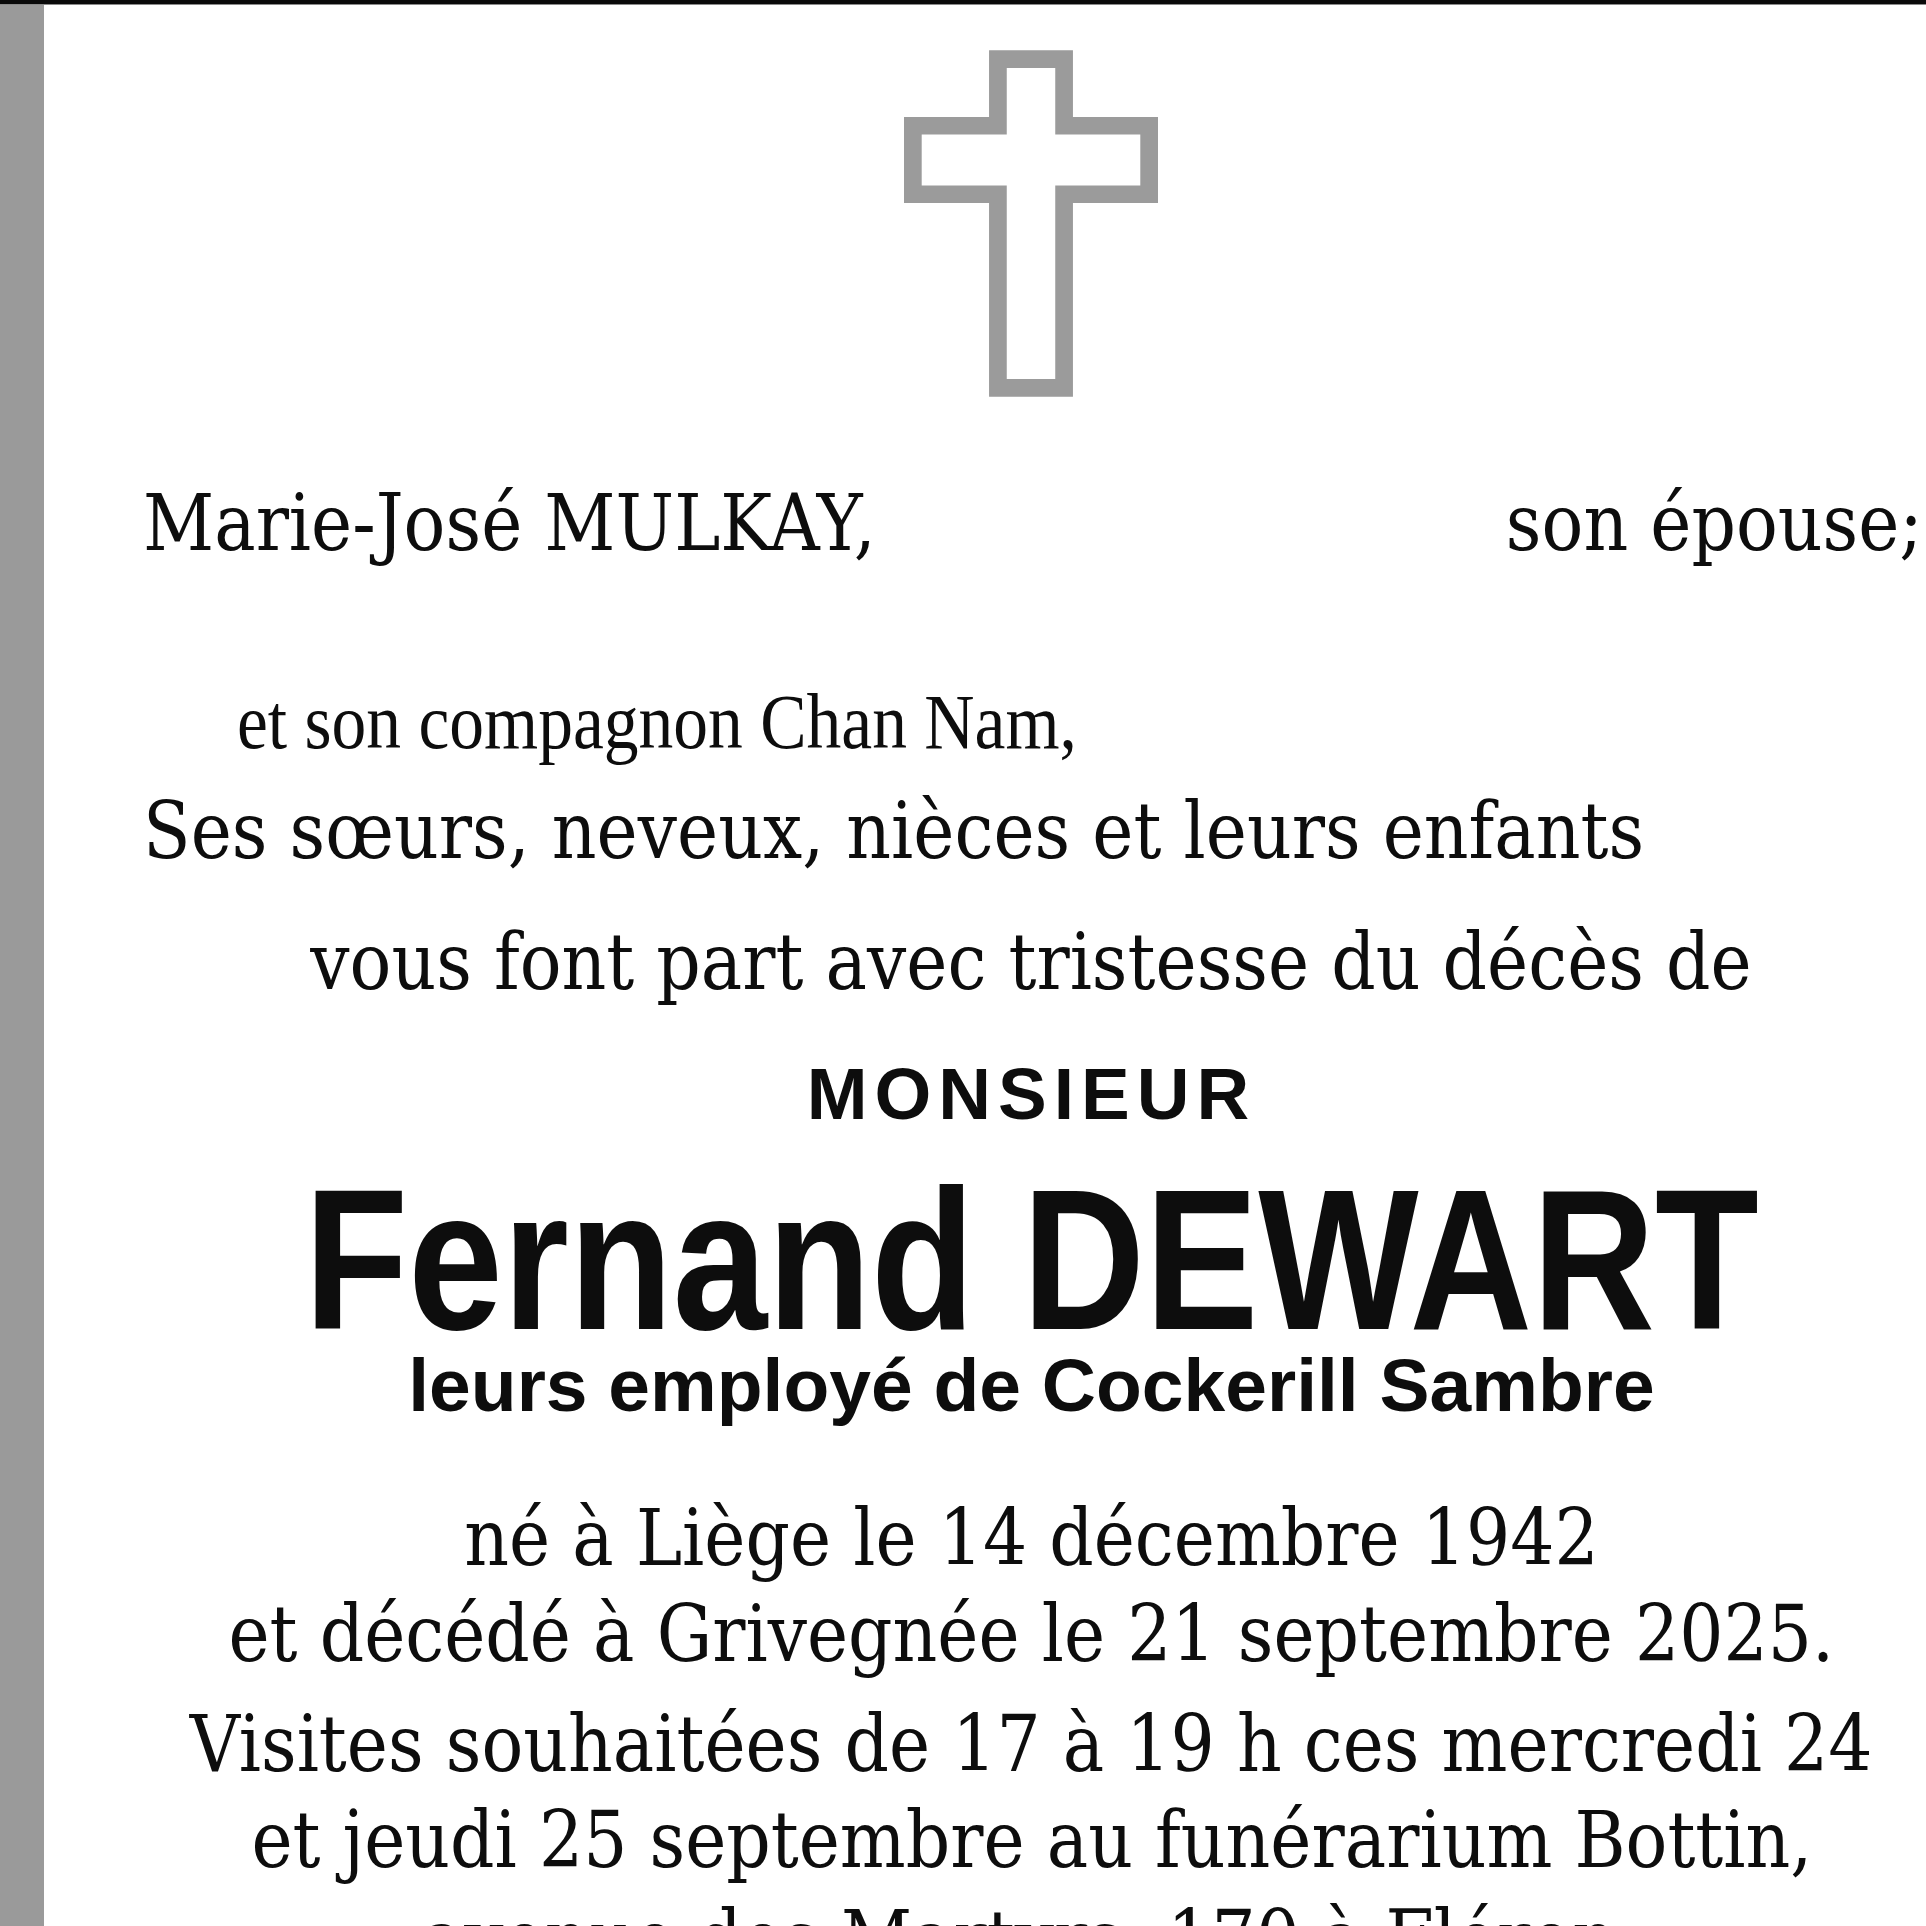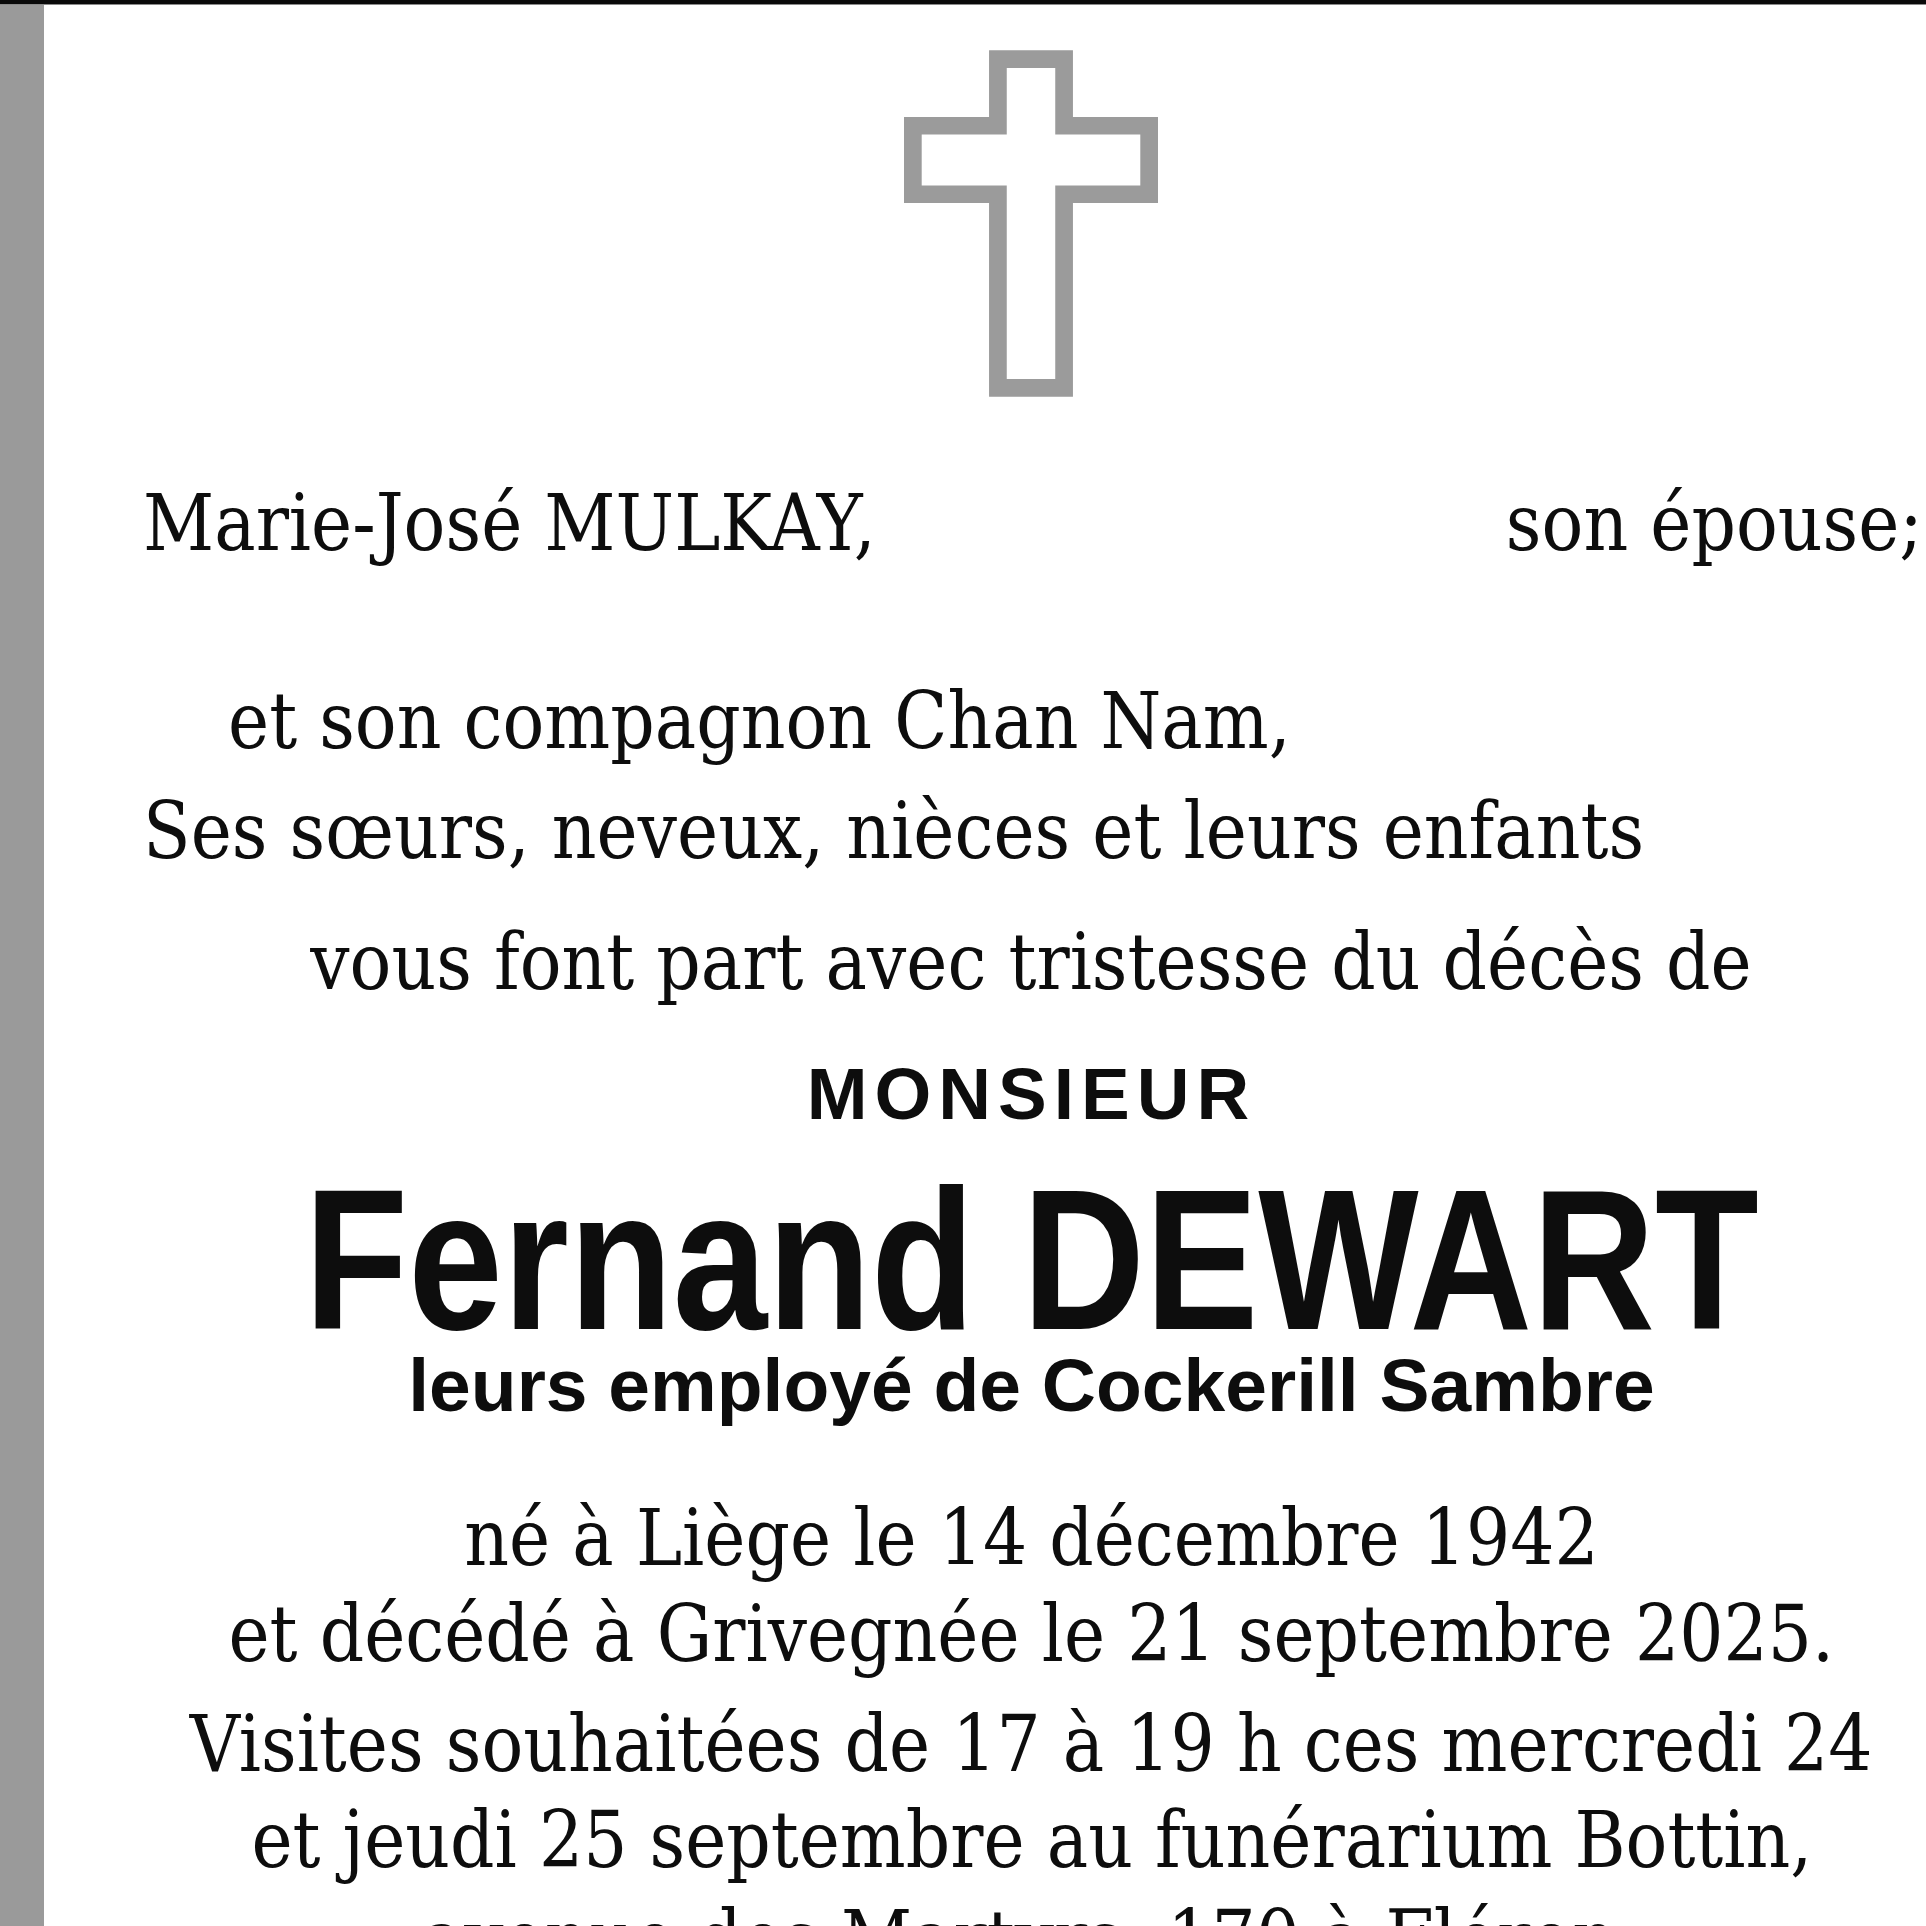--- a/index.html
+++ b/index.html
@@ -25,21 +25,21 @@
     text-align: center; white-space: nowrap;
     font-family: "DejaVu Serif", serif;
     font-size: 79px; line-height: 1;
   }
   .sx        { display: inline-block; transform: scaleX(0.88); transform-origin: 50% 50%; }
   .row       { position: absolute; left: 99px; right: 96px; white-space: nowrap;
                font-family: "DejaVu Serif", serif; font-size: 79px; line-height: 1; }
   .row .l    { display: inline-block; transform: scaleX(0.88); transform-origin: 0 50%; }
   .row .r    { position: absolute; right: 0; top: 0; display: inline-block;
                transform: scaleX(0.88); transform-origin: 100% 50%; }
-  .row.indent { left: 184px; }
+  .row.indent { left: 193px; font-family: Liberation Serif, serif; }
 
   .sans      { font-family: "Liberation Sans", sans-serif; font-weight: 700; }
 
   .pos-row1   { top: 484px; }
   .pos-row2   { top: 572px; }
   .pos-row3   { top: 682px; }
   .pos-row4   { top: 792px; }
   .pos-intro  { top: 923px; }
   .pos-mons   { top: 1057px; font-size: 73px; letter-spacing: 7px; }
   .pos-name   { top: 1160px; font-size: 200px; }

